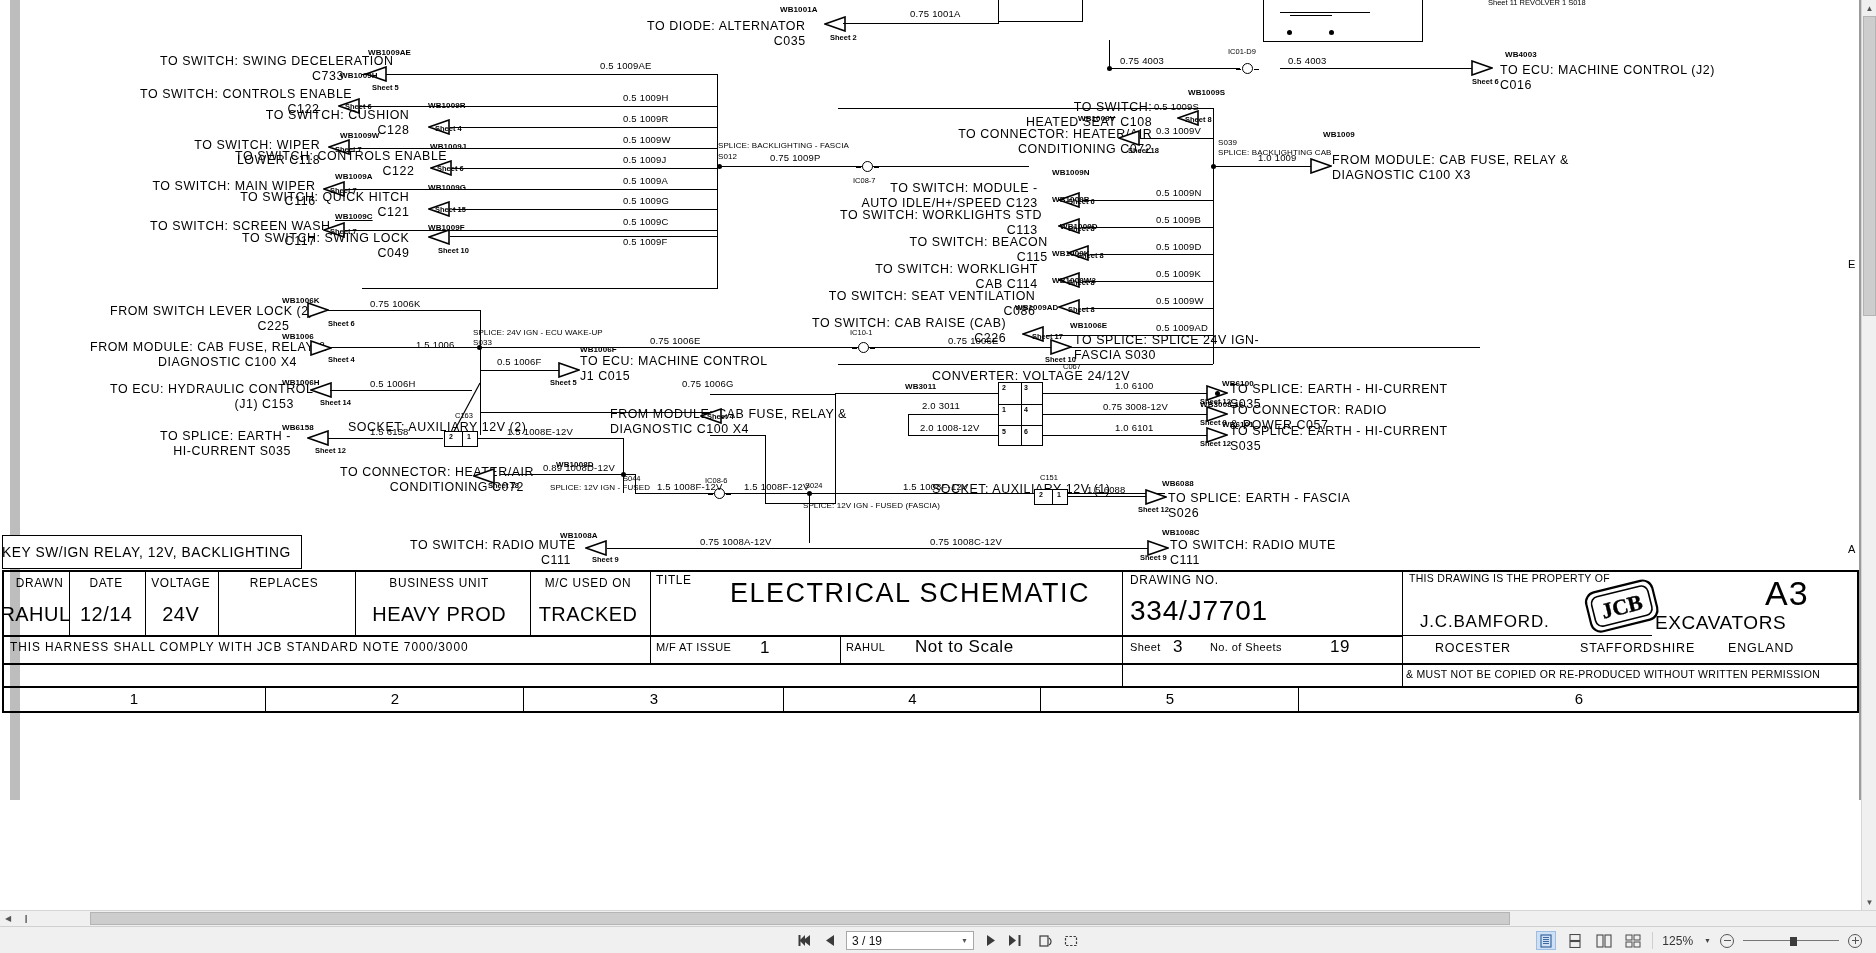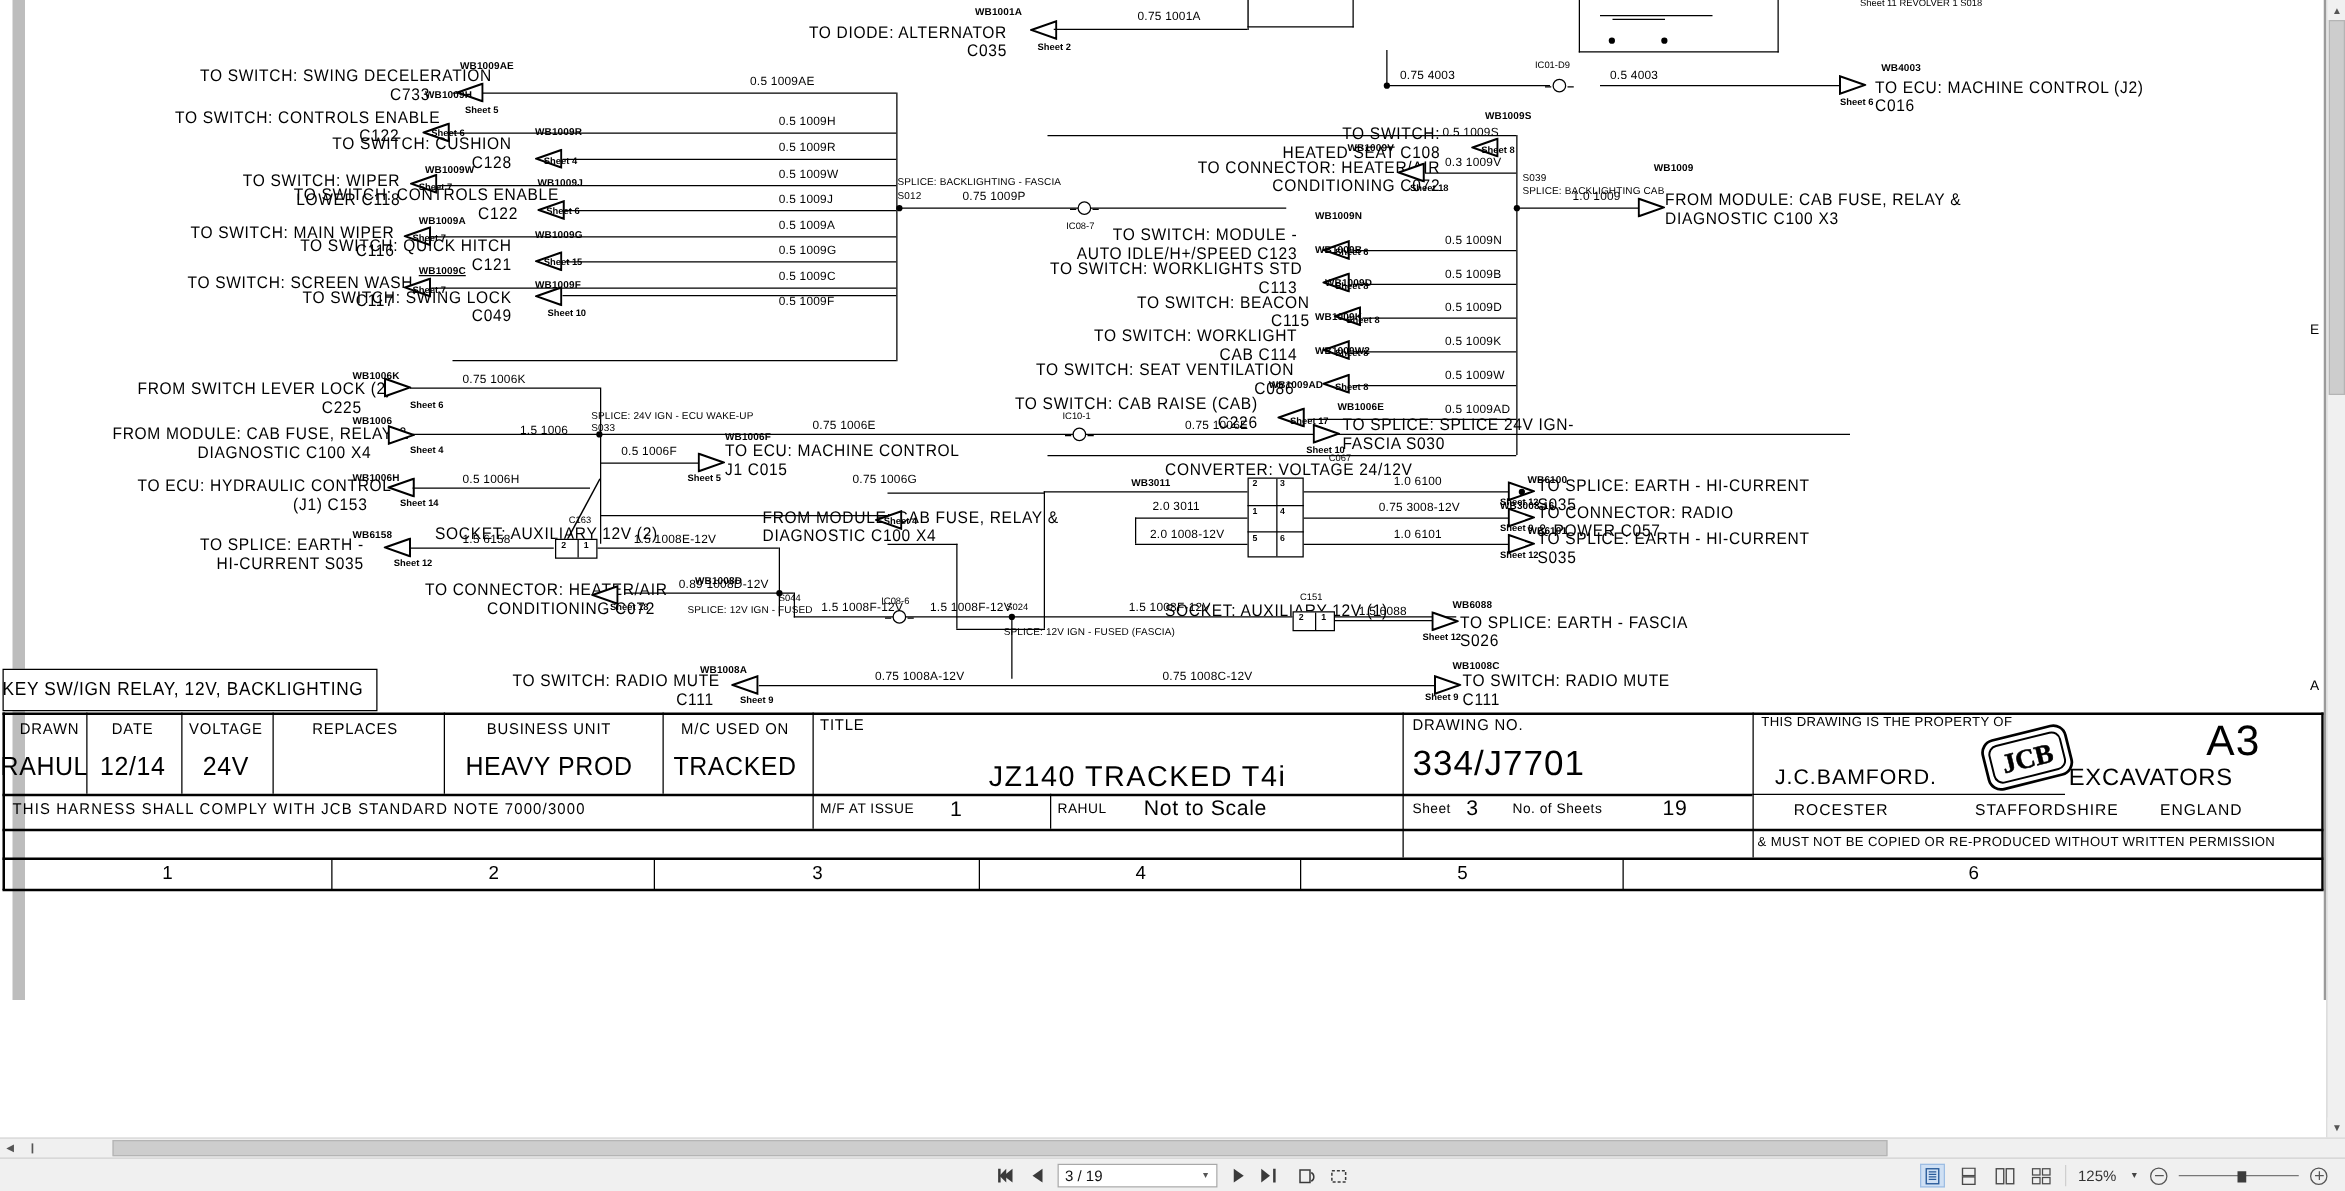--- a/index.html
+++ b/index.html
@@ -726,21 +726,21 @@
         <div class="tb-cell tb-hdr" style="left:646px;top:3px;">TITLE</div>
         <div class="tb-cell tb-hdr" style="left:1120px;top:3px;">DRAWING NO.</div>
         <div class="tb-cell tb-prop" style="left:1399px;top:2px;">THIS DRAWING IS THE PROPERTY OF</div>
 
         <div class="tb-cell tb-val" style="left:-4px;top:25px;width:62px;height:38px;justify-content:center;">RAHUL</div>
         <div class="tb-cell tb-val" style="left:61px;top:25px;width:74px;height:38px;justify-content:center;">12/14</div>
         <div class="tb-cell tb-val" style="left:137px;top:25px;width:71px;height:38px;justify-content:center;">24V</div>
         <div class="tb-cell tb-val" style="left:210px;top:25px;width:135px;height:38px;justify-content:center;"></div>
         <div class="tb-cell tb-val" style="left:347px;top:25px;width:173px;height:38px;justify-content:center;">HEAVY PROD</div>
         <div class="tb-cell tb-val" style="left:522px;top:25px;width:118px;height:38px;justify-content:center;">TRACKED</div>
-        <div class="tb-cell tb-title-sub" style="left:700px;top:38px;width:400px;justify-content:center;">JZ140 TRACKED T4i</div>
+        <div class="tb-cell tb-title-main" style="left:700px;top:8px;width:400px;justify-content:center;">ELECTRICAL SCHEMATIC</div>
         <div class="tb-cell tb-dwg" style="left:1120px;top:25px;">334/J7701</div>
 
         <div class="tb-cell tb-note" style="left:0px;top:70px;">THIS HARNESS SHALL COMPLY WITH JCB STANDARD NOTE 7000/3000</div>
         <div class="tb-cell tb-small" style="left:646px;top:71px;">M/F AT ISSUE</div>
         <div class="tb-cell tb-val-sm" style="left:750px;top:68px;">1</div>
         <div class="tb-cell tb-small" style="left:836px;top:71px;">RAHUL</div>
         <div class="tb-cell tb-val-sm" style="left:905px;top:67px;">Not to Scale</div>
         <div class="tb-cell tb-small" style="left:1120px;top:71px;">Sheet</div>
         <div class="tb-cell tb-val-sm" style="left:1163px;top:67px;">3</div>
         <div class="tb-cell tb-small" style="left:1200px;top:71px;">No. of Sheets</div>

